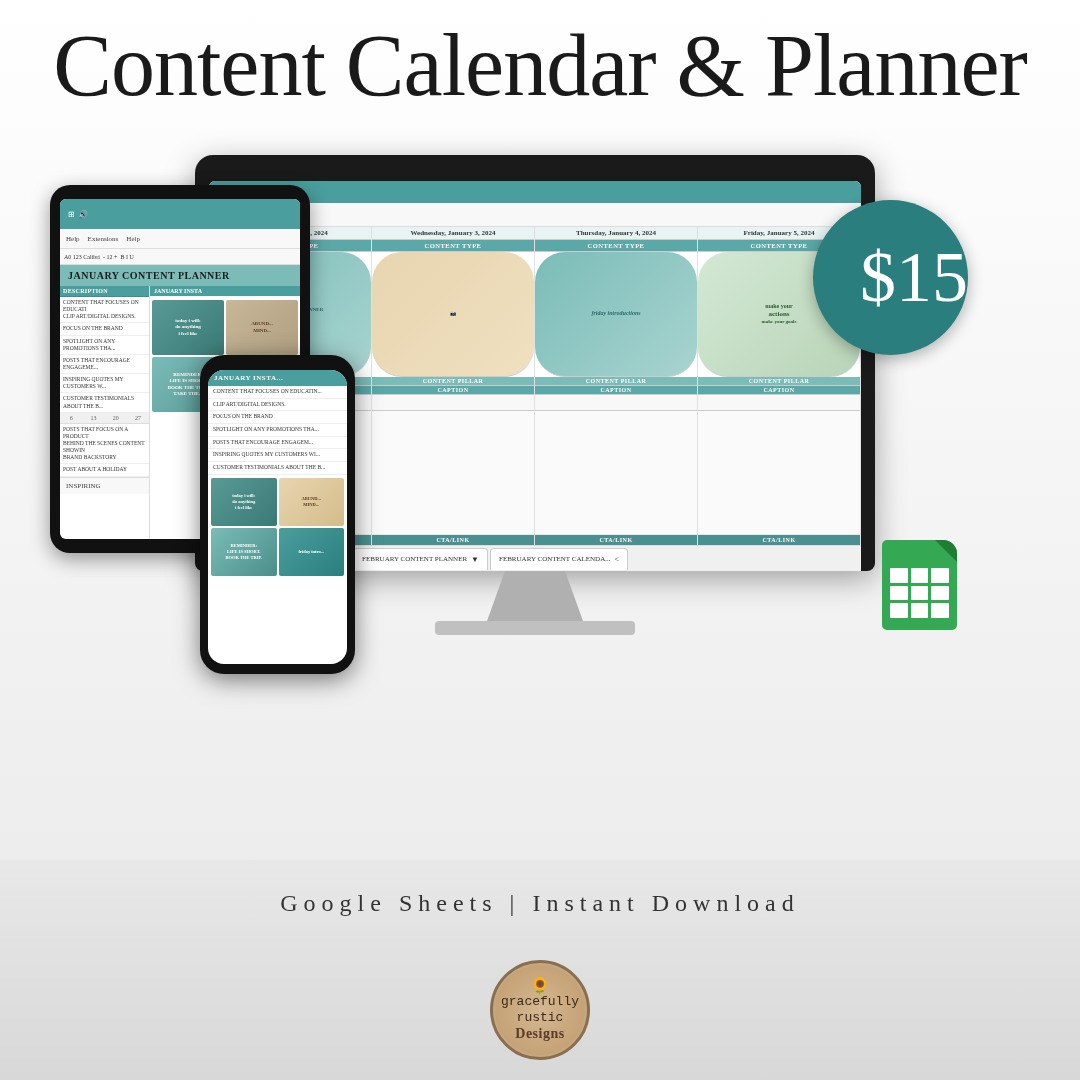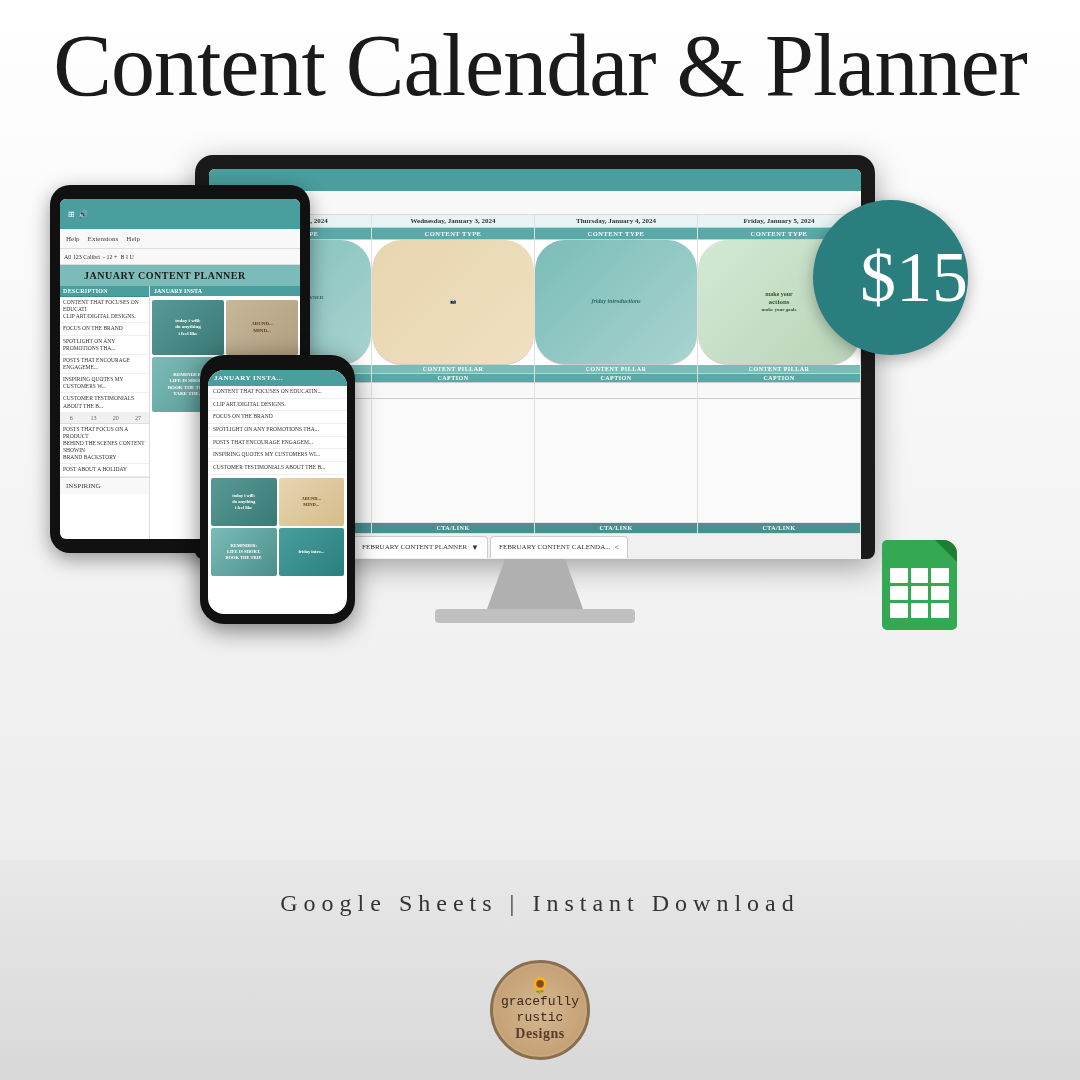--- a/index.html
+++ b/index.html
@@ -54,21 +54,21 @@
       position: absolute;
       left: 145px;
       top: 0;
       width: 680px;
       z-index: 3;
     }
 
     .monitor-frame {
       background: #1a1a1a;
       border-radius: 18px 18px 8px 8px;
-      padding: 14px 14px 0 14px;
+      padding: 26px 14px 0 14px;
       box-shadow: 0 8px 30px rgba(0,0,0,0.35);
     }
 
     .monitor-screen {
       background: #fff;
       border-radius: 6px 6px 0 0;
       overflow: hidden;
       height: 390px;
     }
 
@@ -325,21 +325,21 @@
     .tablet-formula-text {
       font-size: 6px;
       color: #333;
     }
 
     .tablet-planner-title {
       background: #7bbcb8;
       color: #1a1a1a;
       font-size: 10px;
       font-weight: bold;
-      padding: 5px 24px;
+      padding: 5px 8px;
       letter-spacing: 0.5px;
     }
 
     .tablet-content {
       flex: 1;
       overflow: hidden;
       display: flex;
     }
 
     .tablet-col-left {
@@ -445,21 +445,21 @@
       margin: -10px auto 3px;
       border-radius: 0 0 10px 10px;
       position: relative;
       z-index: 1;
     }
 
     .phone-screen {
       background: #fff;
       border-radius: 16px;
       overflow: hidden;
-      height: 244px;
+      height: 294px;
       display: flex;
       flex-direction: column;
     }
 
     .phone-insta-header {
       background: #4a9e9e;
       color: white;
       font-size: 7px;
       font-weight: bold;
       padding: 4px 6px;

